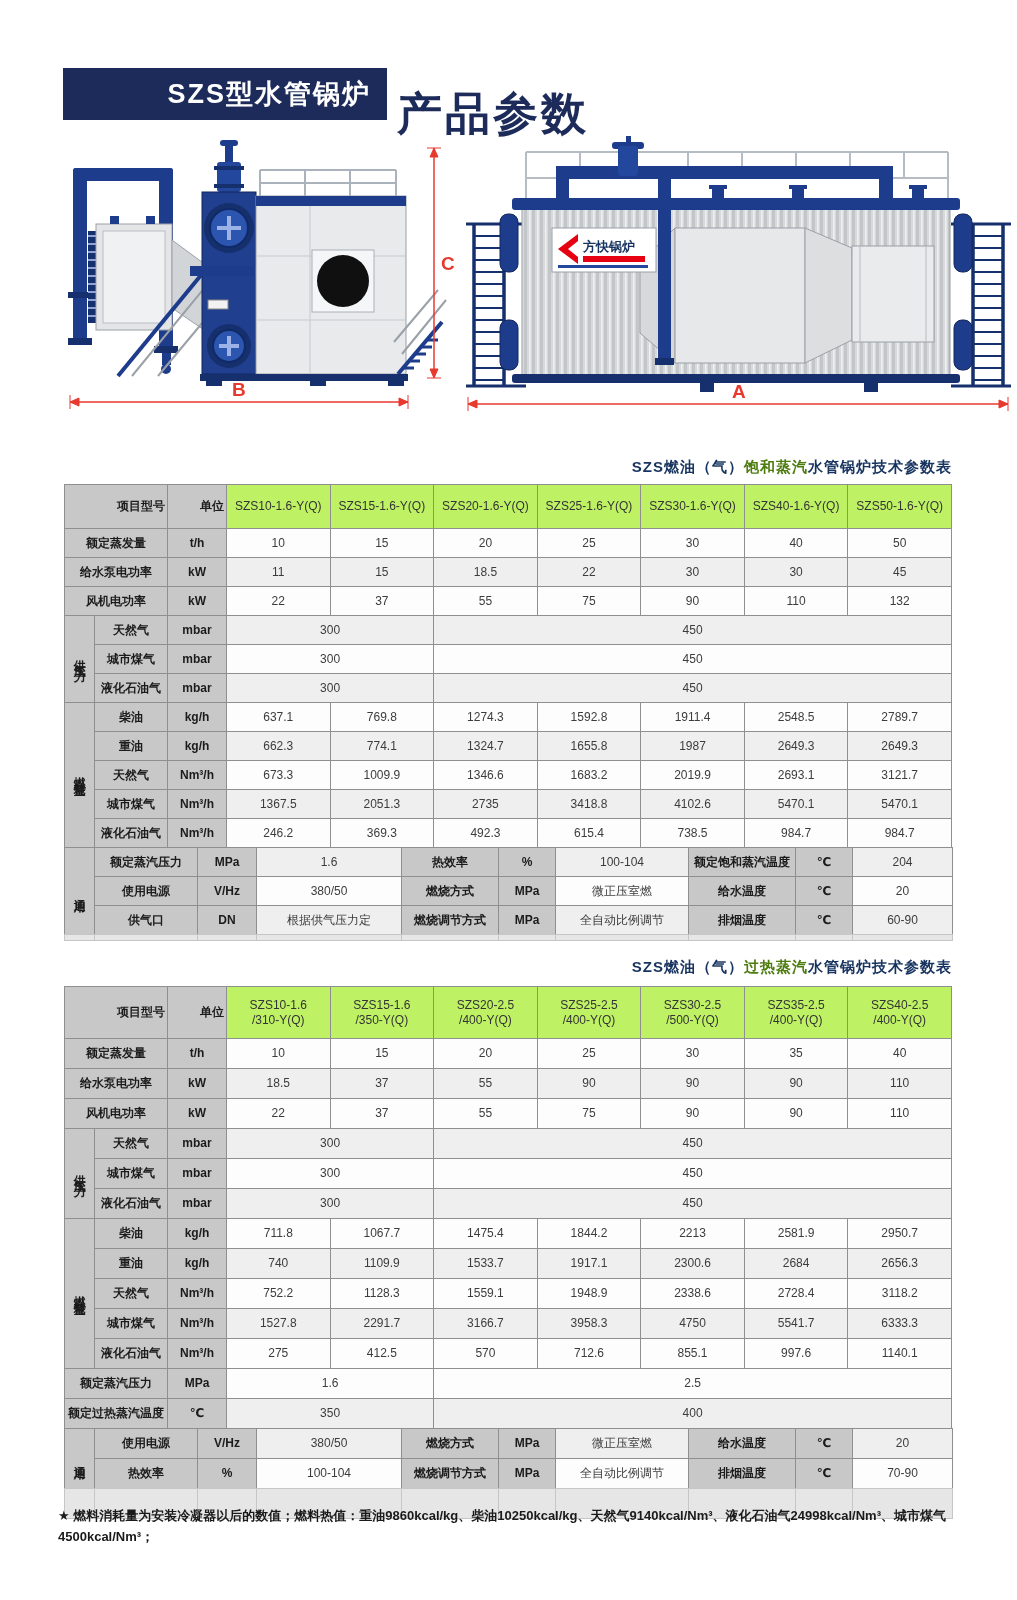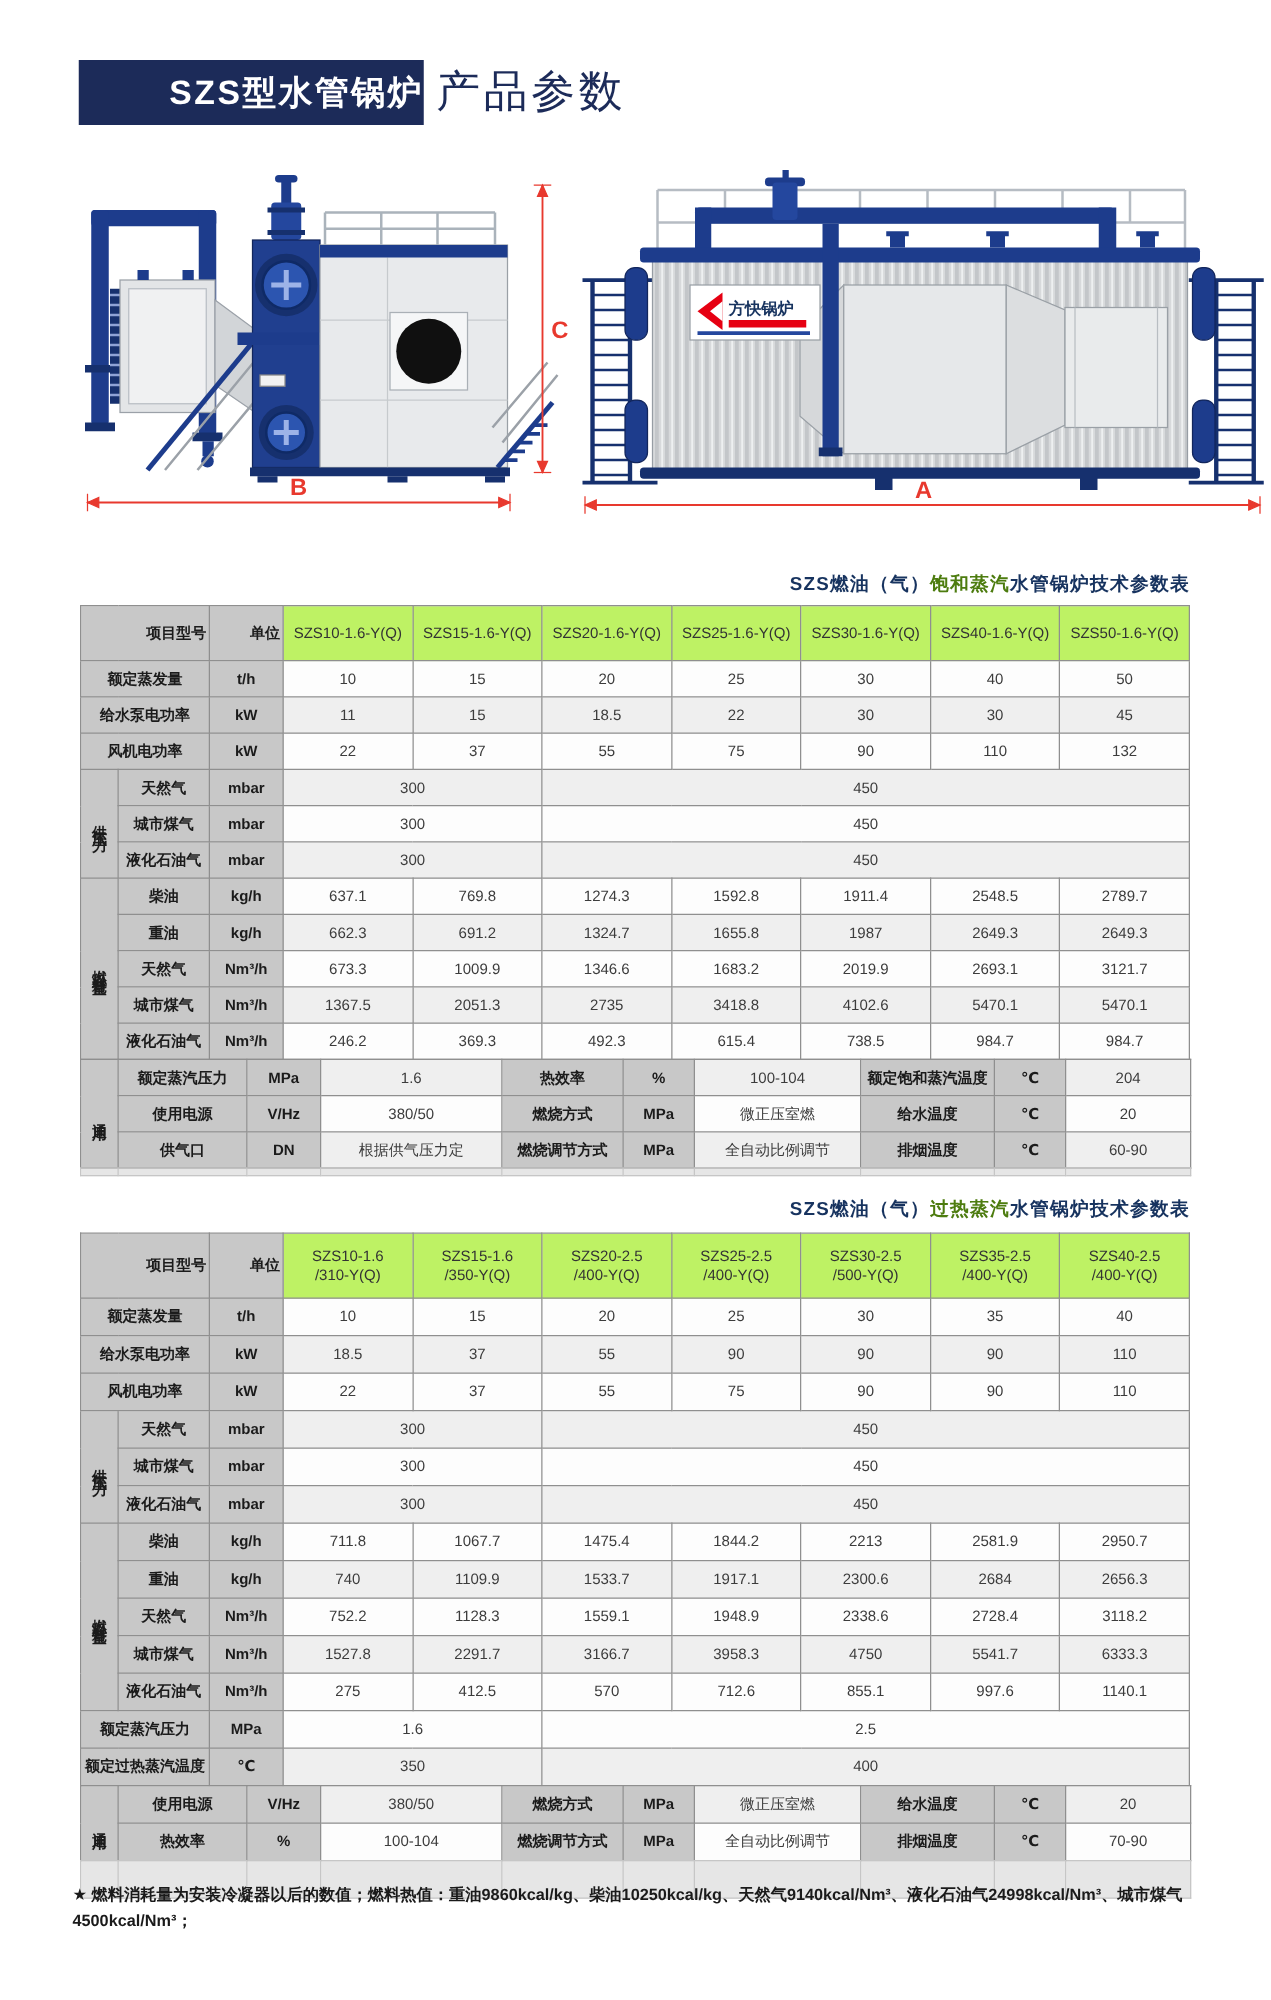--- a/index.html
+++ b/index.html
@@ -2,24 +2,24 @@
 <html><head>
 <meta charset="utf-8">
 <style>
   * { box-sizing: border-box; margin: 0; padding: 0; }
   html,body { background:#ffffff; }
   body { width:1017px; font-family:"Liberation Sans","DejaVu Sans",sans-serif; }
   .page { position:relative; width:1017px; height:1600px; background:#fff; overflow:hidden; }
 
   
   .hdr { position:absolute; top:48px; left:63px; display:flex; align-items:center; }
-  .hdr-badge { width:276px; height:52px; background:#1c2b59; display:flex; align-items:center;
-               justify-content:flex-end; }
+  .hdr-badge { width:324px; height:52px; background:#1c2b59; display:flex; align-items:center;
+               justify-content:flex-end; padding-right:16px; }
   .hdr-badge span { color:#ffffff; font-size:27px; font-weight:bold; letter-spacing:2px; }
-  .hdr-title { margin-left:10px; color:#1c2b59; font-size:35px; font-weight:400; letter-spacing:3px; line-height:52px; }
+  .hdr-title { margin-left:10px; color:#1c2b59; font-size:45px; font-weight:700; letter-spacing:3px; line-height:52px;margin-top:40px; }
 
   
   .diagrams { position:absolute; top:128px; left:60px; width:957px; height:306px; }
   .diagrams svg { position:absolute; top:0; }
   #front-svg { left:0; }
   #side-svg  { left:400px; }
 
   
   .tbl-title { position:absolute; left:64px; width:888px; text-align:right;
                font-size:15px; font-weight:bold; color:#17335f; letter-spacing:1px; }
@@ -332,21 +332,21 @@
             <td class="val">1274.3</td>
             <td class="val">1592.8</td>
             <td class="val">1911.4</td>
             <td class="val">2548.5</td>
             <td class="val">2789.7</td>
           </tr>
           <tr class="even">
             <td class="lab">重油</td>
             <td class="lab">kg/h</td>
             <td class="val">662.3</td>
-            <td class="val">691.2</td>
+            <td class="val">774.1</td>
             <td class="val">1324.7</td>
             <td class="val">1655.8</td>
             <td class="val">1987</td>
             <td class="val">2649.3</td>
             <td class="val">2649.3</td>
           </tr>
           <tr class="odd">
             <td class="lab">天然气</td>
             <td class="lab">Nm³/h</td>
             <td class="val">673.3</td>

